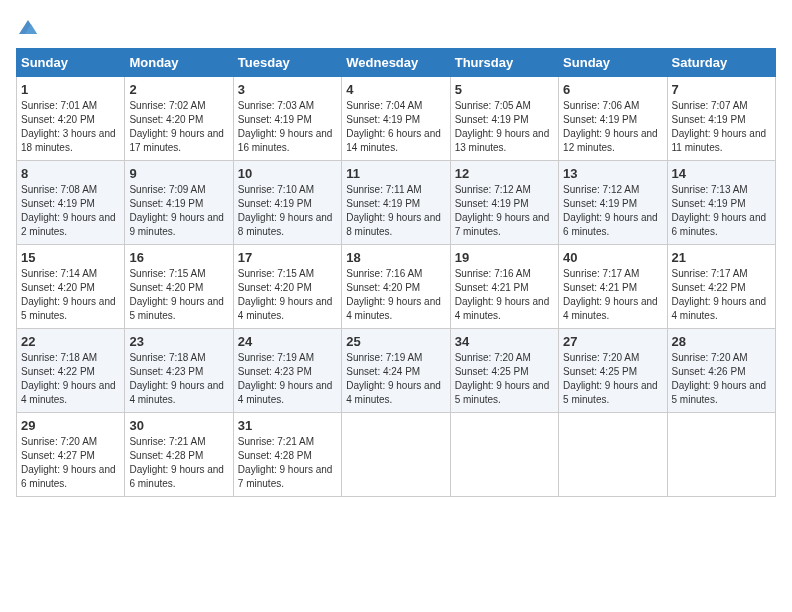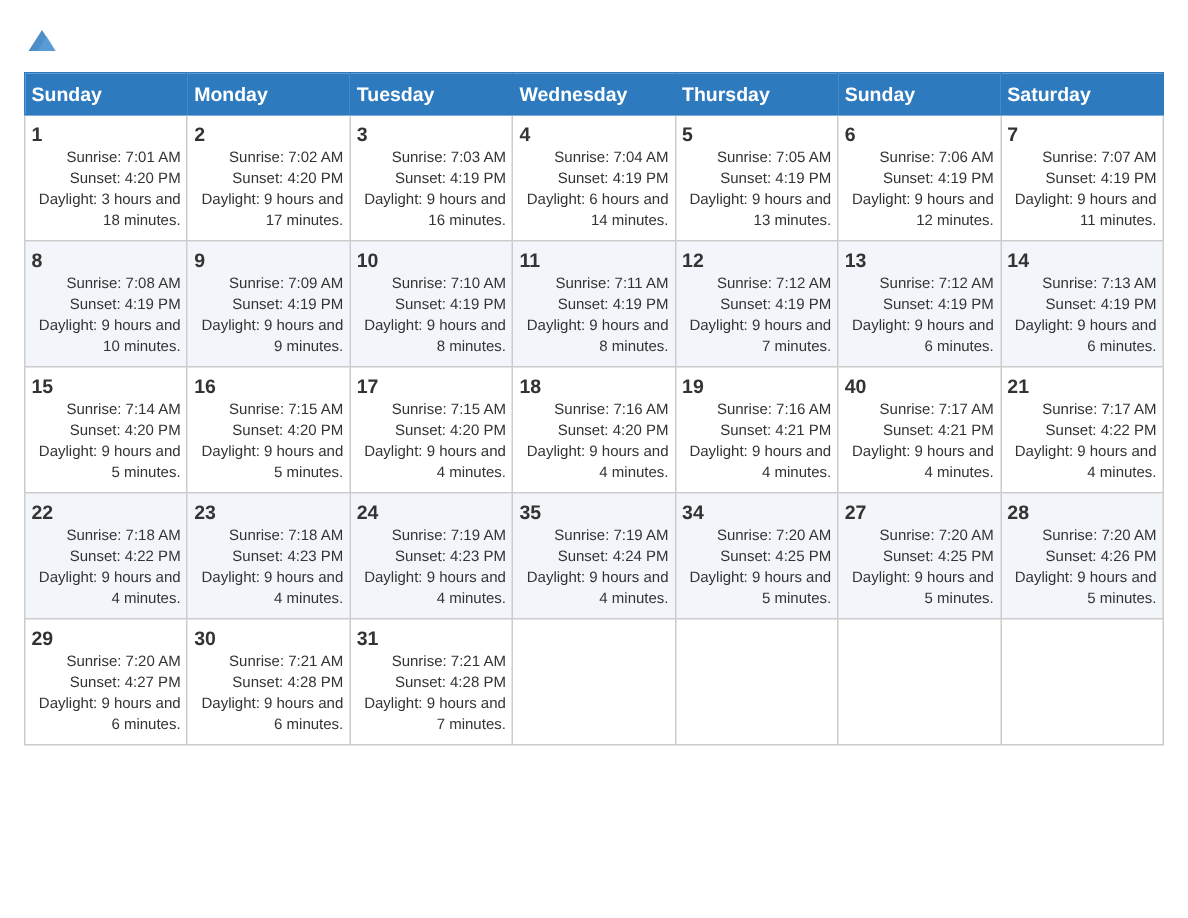--- a/index.html
+++ b/index.html
@@ -80,21 +80,20 @@
     }
     .day-number {
       font-size: 13px;
       font-weight: bold;
       margin-bottom: 2px;
       display: block;
     }
     .day-info {
       line-height: 1.4;
       font-size: 10px;
-      text-align: right;
     }
     .empty-cell {
       background: #fff !important;
     }
   </style>
 </head>
 <body>
 
 <div class="header-area">
   <div class="logo">
@@ -185,21 +184,21 @@
             <span>Daylight: 9 hours and 11 minutes.</span>
           </div>
         </td>
       </tr>
       <tr>
         <td>
           <span class="day-number">8</span>
           <div class="day-info">
             <span>Sunrise: 7:08 AM</span><br>
             <span>Sunset: 4:19 PM</span><br>
-            <span>Daylight: 9 hours and 10 minutes.</span>
+            <span>Daylight: 9 hours and 2 minutes.</span>
           </div>
         </td>
         <td>
           <span class="day-number">9</span>
           <div class="day-info">
             <span>Sunrise: 7:09 AM</span><br>
             <span>Sunset: 4:19 PM</span><br>
             <span>Daylight: 9 hours and 9 minutes.</span>
           </div>
         </td>
@@ -321,21 +320,21 @@
         </td>
         <td>
           <span class="day-number">24</span>
           <div class="day-info">
             <span>Sunrise: 7:19 AM</span><br>
             <span>Sunset: 4:23 PM</span><br>
             <span>Daylight: 9 hours and 4 minutes.</span>
           </div>
         </td>
         <td>
-          <span class="day-number">35</span>
+          <span class="day-number">25</span>
           <div class="day-info">
             <span>Sunrise: 7:19 AM</span><br>
             <span>Sunset: 4:24 PM</span><br>
             <span>Daylight: 9 hours and 4 minutes.</span>
           </div>
         </td>
         <td>
           <span class="day-number">34</span>
           <div class="day-info">
             <span>Sunrise: 7:20 AM</span><br>

